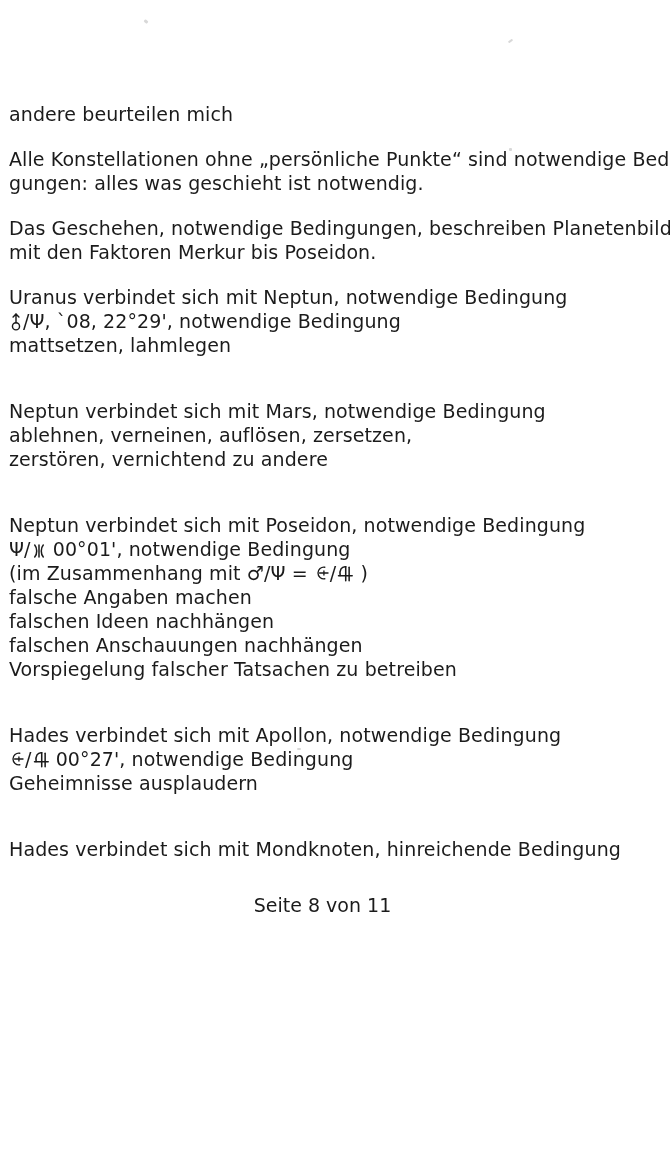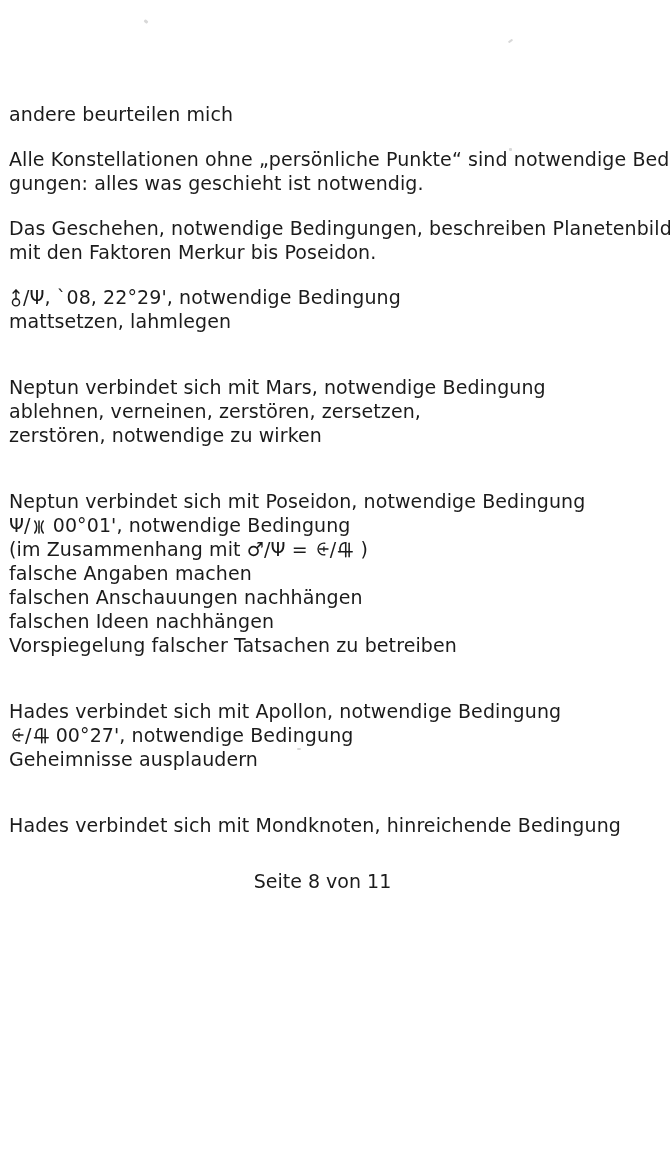--- a/index.html
+++ b/index.html
@@ -102,43 +102,44 @@
       </div>
       <div class="para">
         <div class="line">Alle Konstellationen ohne „persönliche Punkte“ sind notwendige Bedin-</div>
         <div class="line">gungen: alles was geschieht ist notwendig.</div>
       </div>
       <div class="para">
         <div class="line">Das Geschehen, notwendige Bedingungen, beschreiben Planetenbilder</div>
         <div class="line">mit den Faktoren Merkur bis Poseidon.</div>
       </div>
       <div class="block">
+        <div class="line">Uranus verbindet sich mit Neptun, notwendige Bedingung</div>
         <div class="line"><span class="sym"><svg width="14" height="22">
               <use href="#sym-uranus"></use>
             </svg></span>/<span class="sym">Ψ</span>, `08, 22°29', notwendige Bedingung</div>
         <div class="line">mattsetzen, lahmlegen</div>
       </div>
       <div class="block">
         <div class="line">Neptun verbindet sich mit Mars, notwendige Bedingung</div>
-        <div class="line">ablehnen, verneinen, zerstören, zersetzen,</div>
-        <div class="line">zerstören, notwendige zu wirken</div>
+        <div class="line">ablehnen, verneinen, auflösen, zersetzen,</div>
+        <div class="line">zerstören, vernichtend zu andere</div>
       </div>
       <div class="block">
         <div class="line">Neptun verbindet sich mit Poseidon, notwendige Bedingung</div>
         <div class="line"><span class="sym">Ψ</span>/<span class="sym"><svg width="16" height="22">
               <use href="#sym-poseidon"></use>
             </svg></span> 00°01', notwendige Bedingung</div>
         <div class="line">(im Zusammenhang mit <span class="sym">♂</span>/<span class="sym">Ψ</span> = <span class="sym"><svg width="16" height="22">
               <use href="#sym-hades"></use>
             </svg></span>/<span class="sym"><svg width="18" height="22">
               <use href="#sym-apollon"></use>
             </svg></span> )</div>
         <div class="line">falsche Angaben machen</div>
+        <div class="line">falschen Ideen nachhängen</div>
         <div class="line">falschen Anschauungen nachhängen</div>
-        <div class="line">falschen Ideen nachhängen</div>
         <div class="line">Vorspiegelung falscher Tatsachen zu betreiben</div>
       </div>
       <div class="block">
         <div class="line">Hades verbindet sich mit Apollon, notwendige Bedingung</div>
         <div class="line"><span class="sym"><svg width="16" height="22">
               <use href="#sym-hades"></use>
             </svg></span>/<span class="sym"><svg width="18" height="22">
               <use href="#sym-apollon"></use>
             </svg></span> 00°27', notwendige Bedingung</div>
         <div class="line">Geheimnisse ausplaudern</div>

